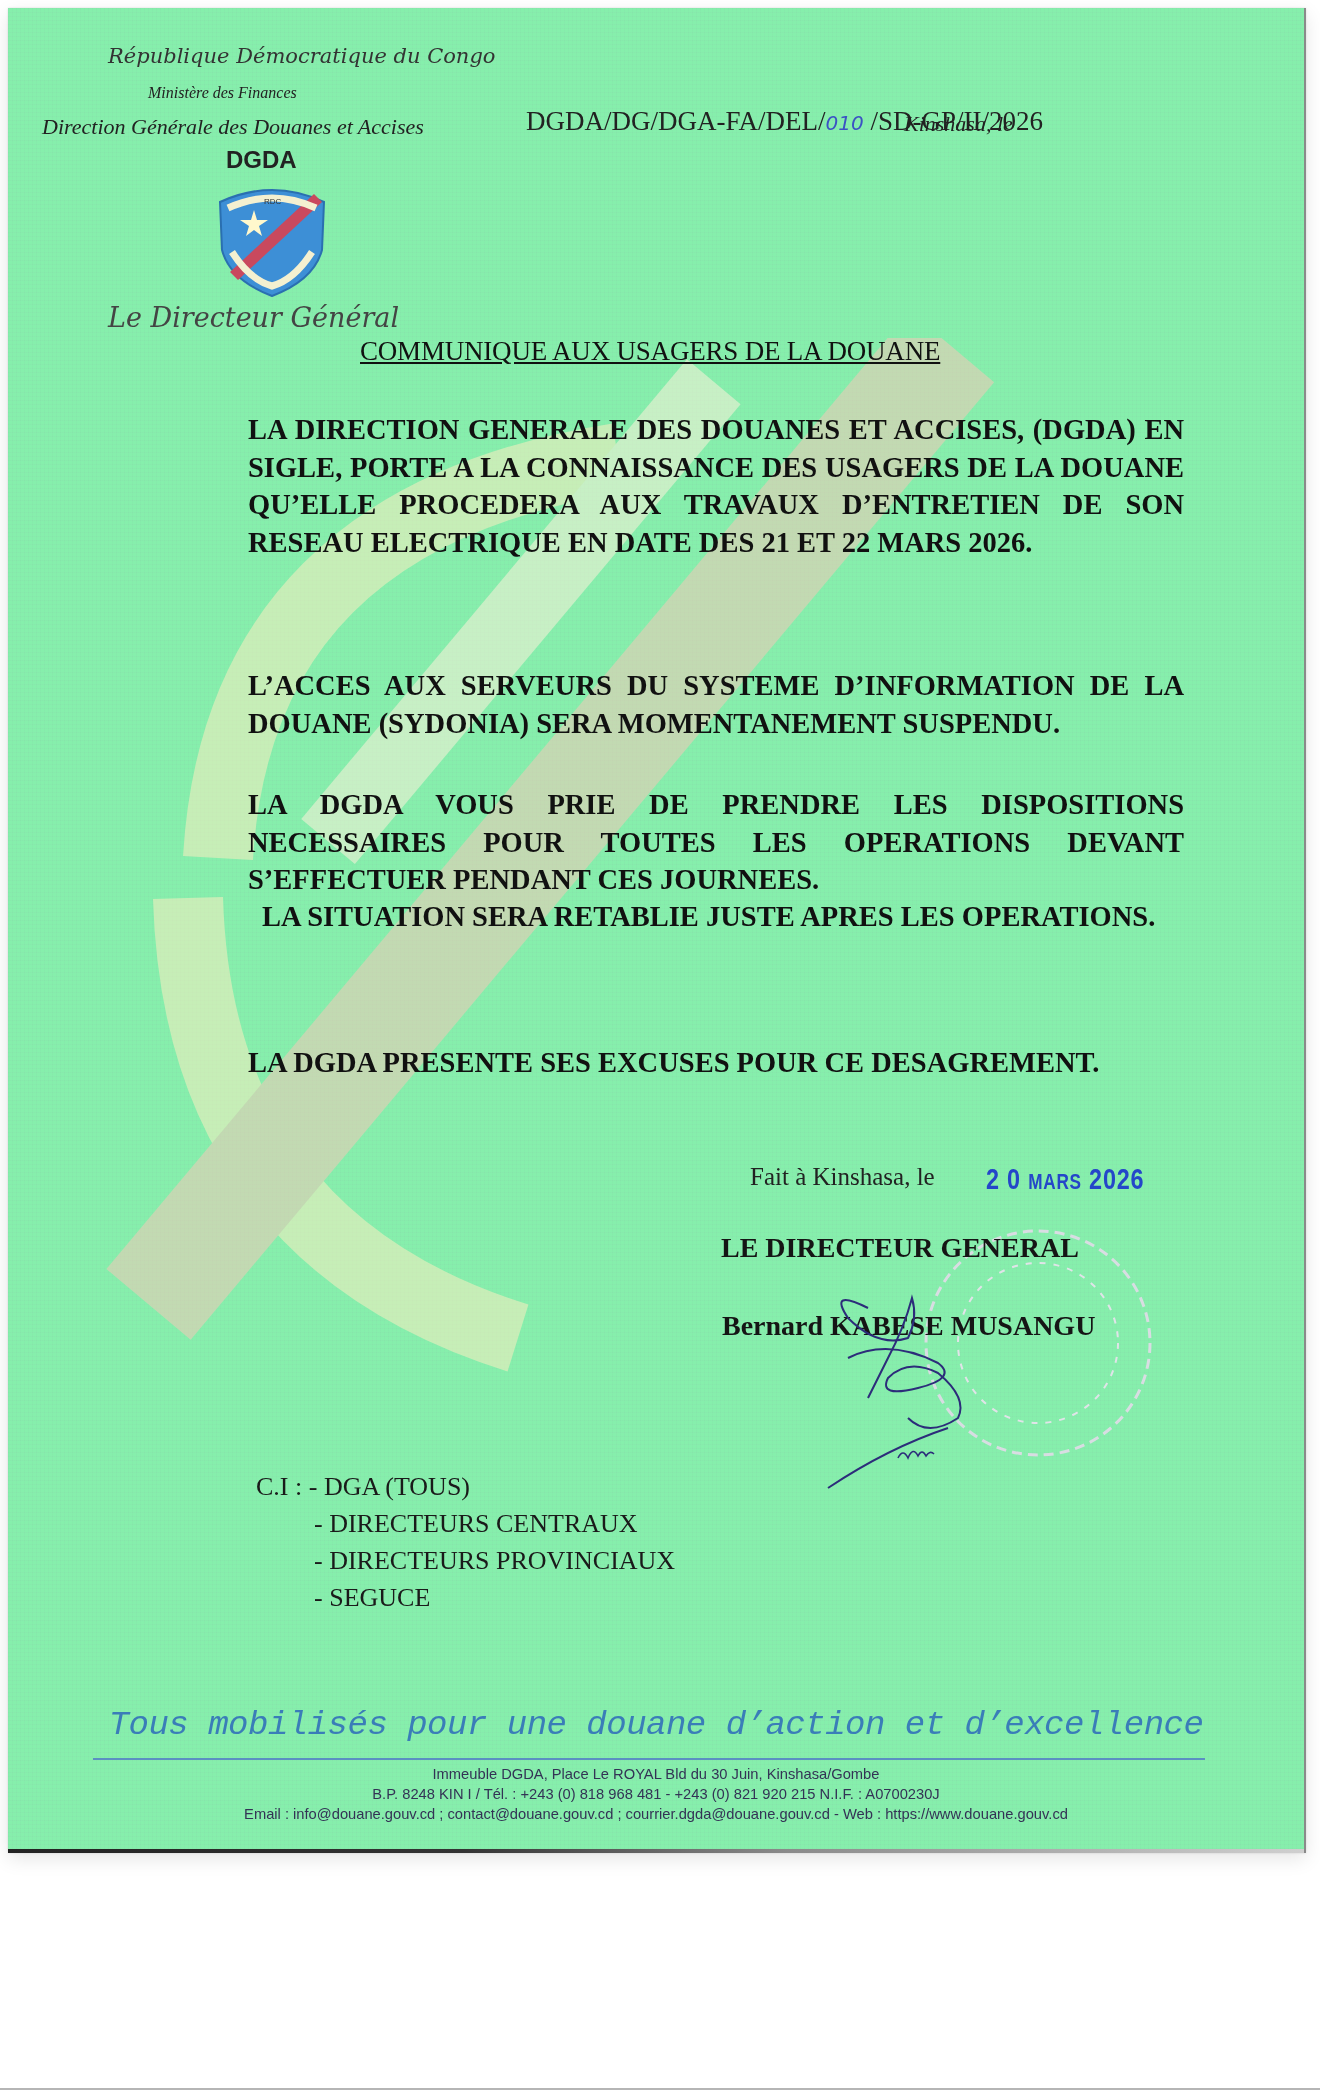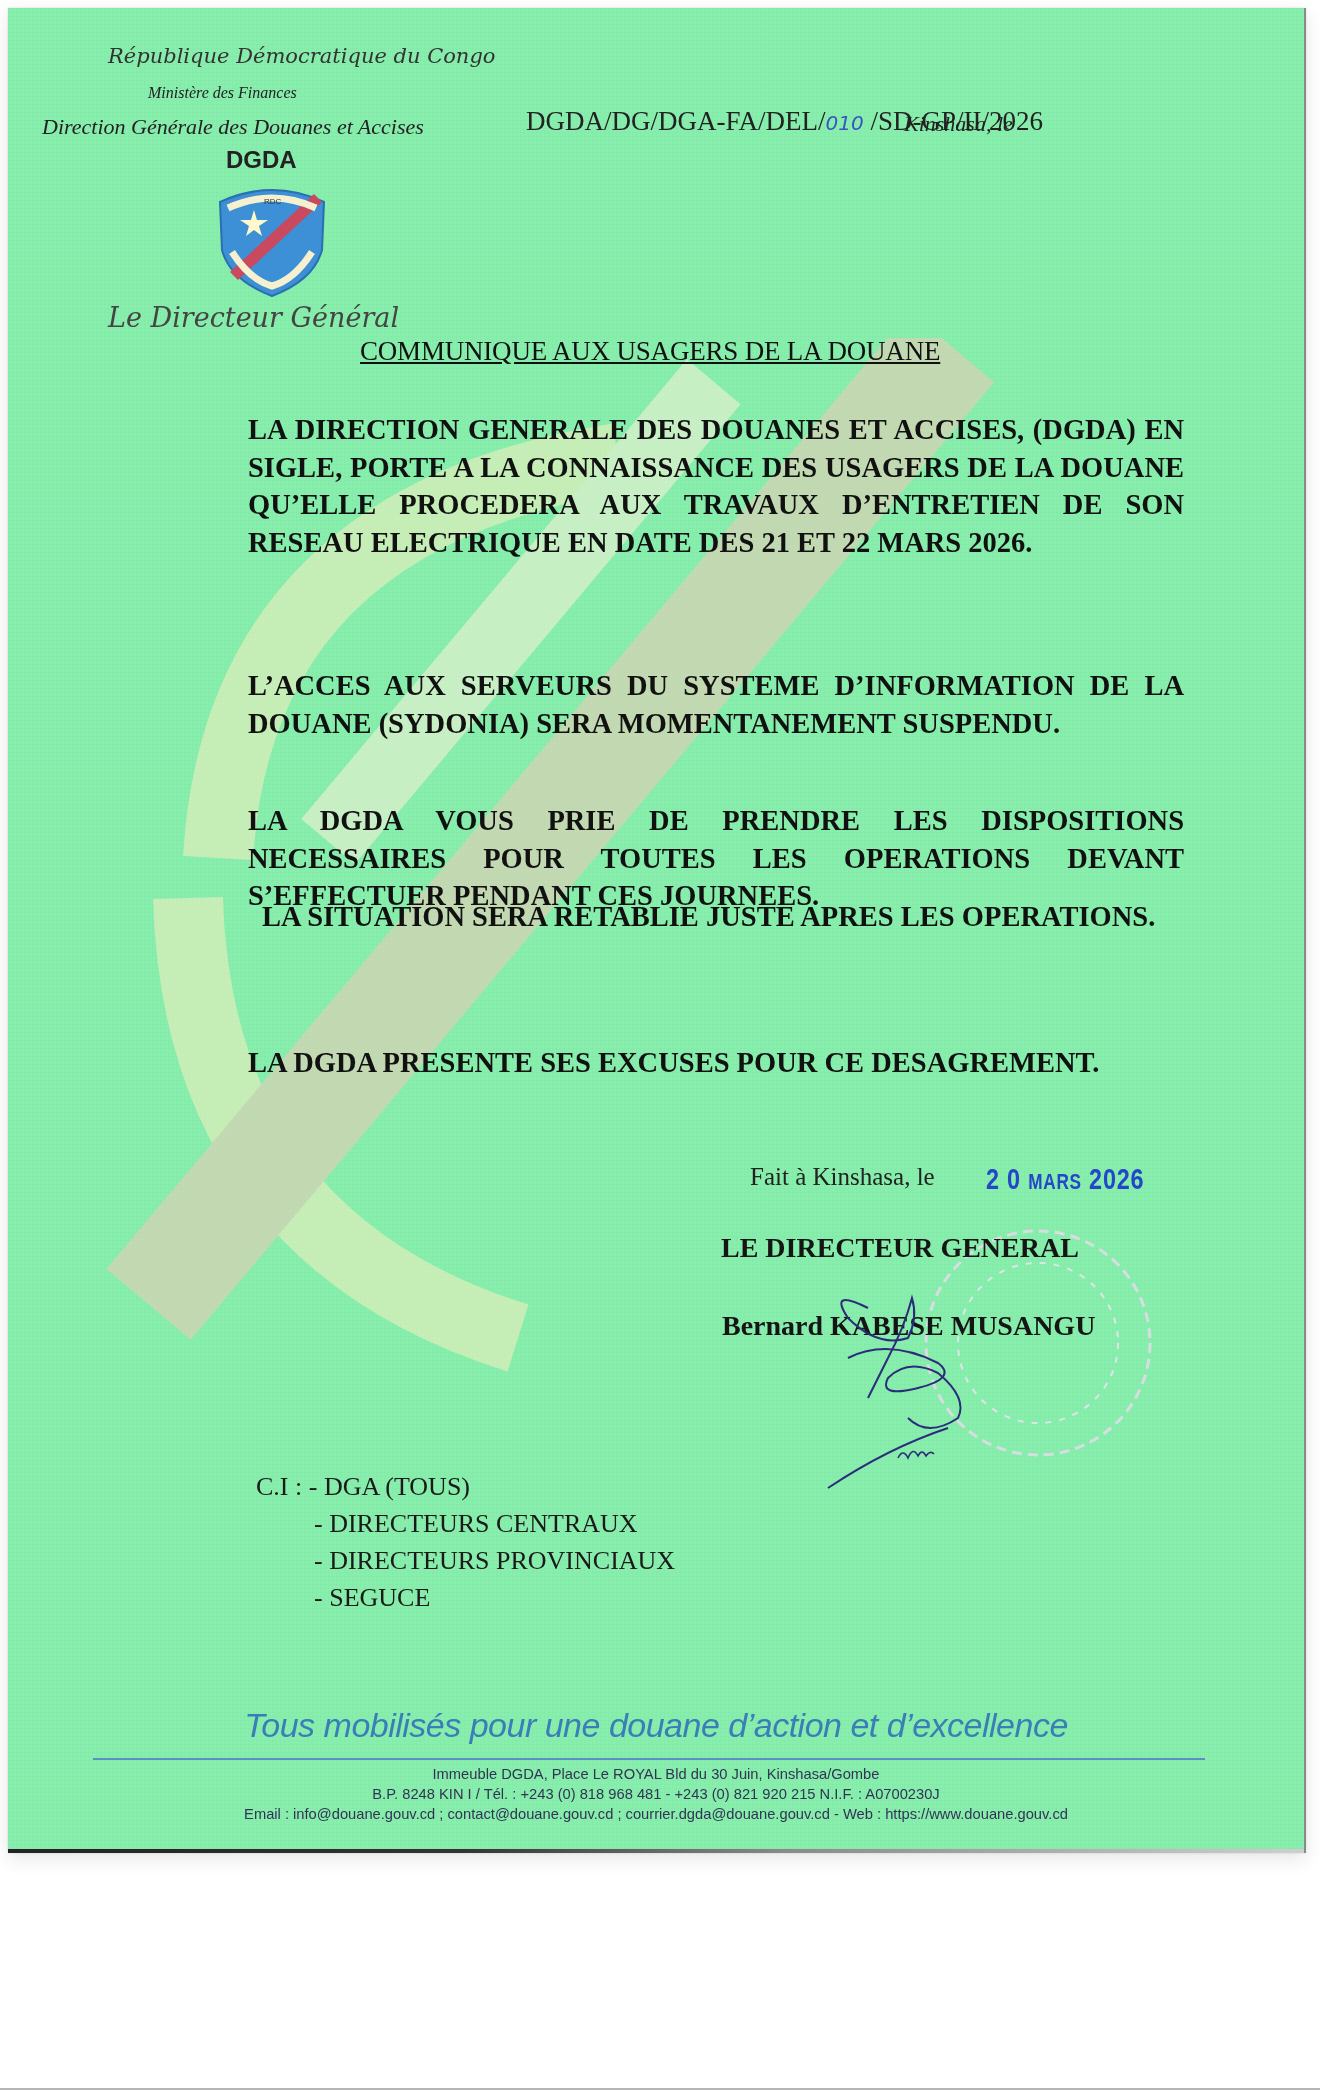--- a/index.html
+++ b/index.html
@@ -82,21 +82,21 @@
   }
 
   .body-block {
     left: 240px; width: 936px;
     font-weight: bold; font-size: 28.5px; line-height: 37.5px;
     text-align: justify; text-align-last: left;
     color: #111; text-transform: uppercase;
   }
   .p1 { top: 403px; }
   .p2 { top: 659px; }
-  .p3 { top: 778px; margin-top: 16px; }
+  .p3 { top: 778px; }
   .p4 { top: 890px; margin-left: 14px; }
   .p5 { top: 1036px; }
 
   .fait {
     left: 742px; top: 1155px; font-size: 25px; color: #222;
   }
   .stamp-date {
     left: 978px; top: 1154px;
     font-family: "Liberation Sans", sans-serif; font-weight: bold;
     font-size: 30px; color: #2446c9; letter-spacing: 1px;
@@ -114,21 +114,21 @@
   .signature { left: 800px; top: 1270px; width: 200px; height: 220px; }
 
   .ci {
     left: 248px; top: 1460px; font-size: 26px; line-height: 37px; color: #1a1a1a;
   }
   .ci-list { left: 306px; top: 1497px; font-size: 26px; line-height: 37px; color: #1a1a1a; }
   .ci-list div::before { content: "- "; }
 
   .motto {
     left: 0; width: 1296px; top: 1698px; text-align: center;
-    font-family: Liberation Sans, sans-serif; font-style: italic;
+    font-family: Liberation Mono, monospace; font-style: italic;
     font-size: 34px; color: #3a7db8; letter-spacing: -0.5px;
   }
   .footer-rule {
     left: 85px; width: 1112px; top: 1750px; height: 2px; background: #5a90c2;
   }
   .footer-lines {
     left: 0; width: 1296px; top: 1756px; text-align: center;
     font-family: "Liberation Sans", sans-serif; font-size: 15px; line-height: 20px;
     color: #333355; transform: scaleX(0.98);
   }

